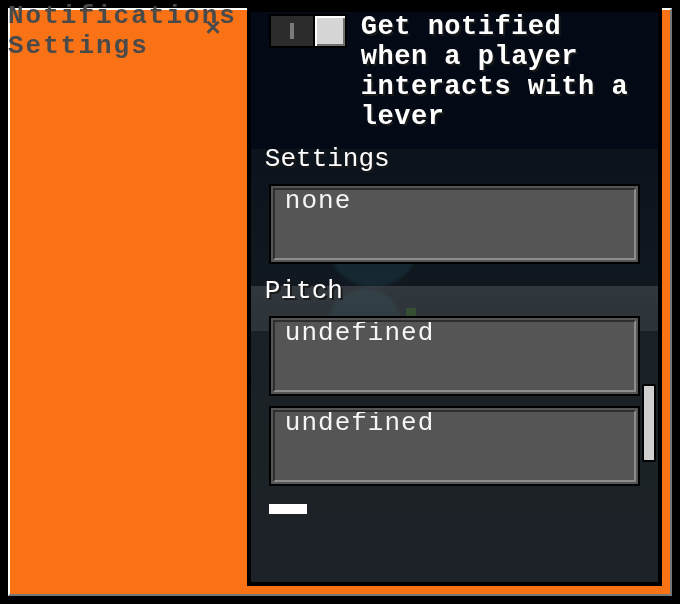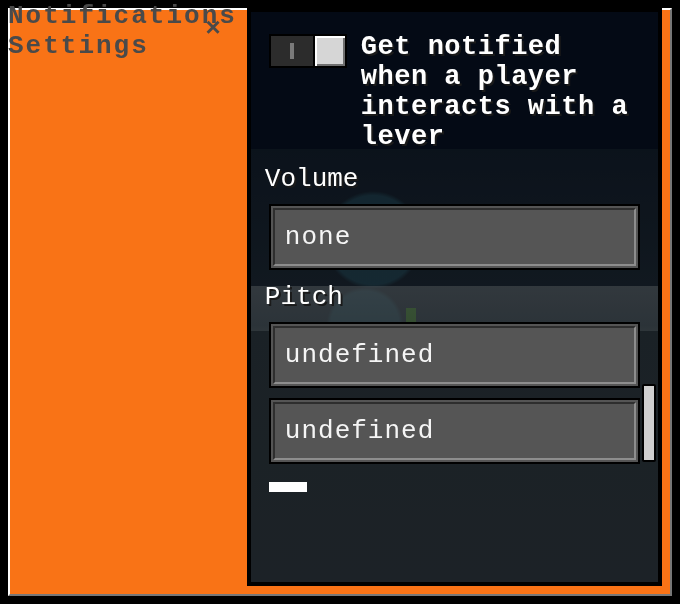--- a/index.html
+++ b/index.html
@@ -42,45 +42,45 @@
       radial-gradient(circle at 30% 40%, rgba(80,200,230,.25) 0 10%, transparent 11%),
       radial-gradient(circle at 28% 55%, rgba(80,200,230,.25) 0 8%, transparent 9%),
       linear-gradient(to bottom, #0a1730 0%, #0a1730 24%, #1a2a3d 24%, #2a3a4a 55%, #3b4b55 56%, #3f4d57 100%);
     filter:blur(.3px);
   }
   .bg::after{content:"";position:absolute;left:0;right:0;top:48%;height:8%;background:linear-gradient(#c9d4d9,#9fb1b7);opacity:.45;}
   .bg .cactus{position:absolute;width:10px;height:42px;background:#4aa02c;}
   .dark-overlay{position:absolute;inset:0;background:rgba(0,0,0,.55);}
 
   .content{
-    position:absolute;inset:0;padding:20px 18px 8px 18px;box-sizing:border-box;
+    position:absolute;inset:0;padding:0 18px 8px 18px;box-sizing:border-box;
     color:#fff;
   }
 
   
   .toggle-row{display:flex;align-items:flex-start;gap:14px;margin-bottom:6px;}
   .toggle{
     flex:0 0 auto;width:78px;height:34px;position:relative;cursor:pointer;margin-top:2px;
     background:#2c2c2c;
     box-shadow:inset 0 0 0 2px #000, inset -34px 0 0 0 #3d3d3d;
   }
   .toggle .dot{position:absolute;left:21px;top:9px;width:4px;height:16px;background:#7a7a7a;}
   .toggle .knob{
     position:absolute;right:0;top:0;width:34px;height:34px;background:#d6d6d6;
     box-shadow:inset 0 0 0 2px #000, inset 2px 2px 0 2px #fff, inset -2px -2px 0 2px #6f6f6f;
   }
   .toggle-label{font-size:27px;line-height:30px;font-weight:bold;letter-spacing:.5px;
     text-shadow:2px 2px 0 #1a1a1a;}
 
   .field-label{font-size:26px;margin-top:12px;margin-left:-4px;text-shadow:2px 2px 0 #1a1a1a;}
   .input{
-    margin-top:10px;height:66px;box-sizing:border-box;
+    margin-top:10px;height:80px;box-sizing:border-box;
     background:#555;
     border:2px solid #000;
-    display:flex;align-items:center;padding:0 14px;
+    display:flex;padding:0 14px;
     font-size:26px;color:#f5f5f5;letter-spacing:1px;
   }
   .input::before{content:"";position:absolute;}
   .input{position:relative;}
   .input::after{content:"";position:absolute;inset:2px;border:2px solid #2e2e2e;border-right-color:#8d8d8d;border-bottom-color:#8d8d8d;pointer-events:none;}
 
   .white-chip{width:38px;height:10px;background:#fff;margin-top:18px;}
 
   
   .scrollbar{position:absolute;right:2px;top:372px;width:10px;height:74px;background:#cfcfcf;border:2px solid #000;border-radius:2px;}
@@ -105,21 +105,21 @@
     <div class="content">
 
       <div class="toggle-row">
         <div class="toggle">
           <span class="dot"></span>
             <span class="knob"></span>
         </div>
         <div class="toggle-label">Get notified when a player interacts with a lever</div>
       </div>
 
-      <div class="field-label">Volume</div>
+      <div class="field-label">Settings</div>
       <div class="input">
         <span>none</span>
       </div>
 
       <div class="field-label">Pitch</div>
       <div class="input">
         <span>undefined</span>
       </div>
 
       <div class="input">

